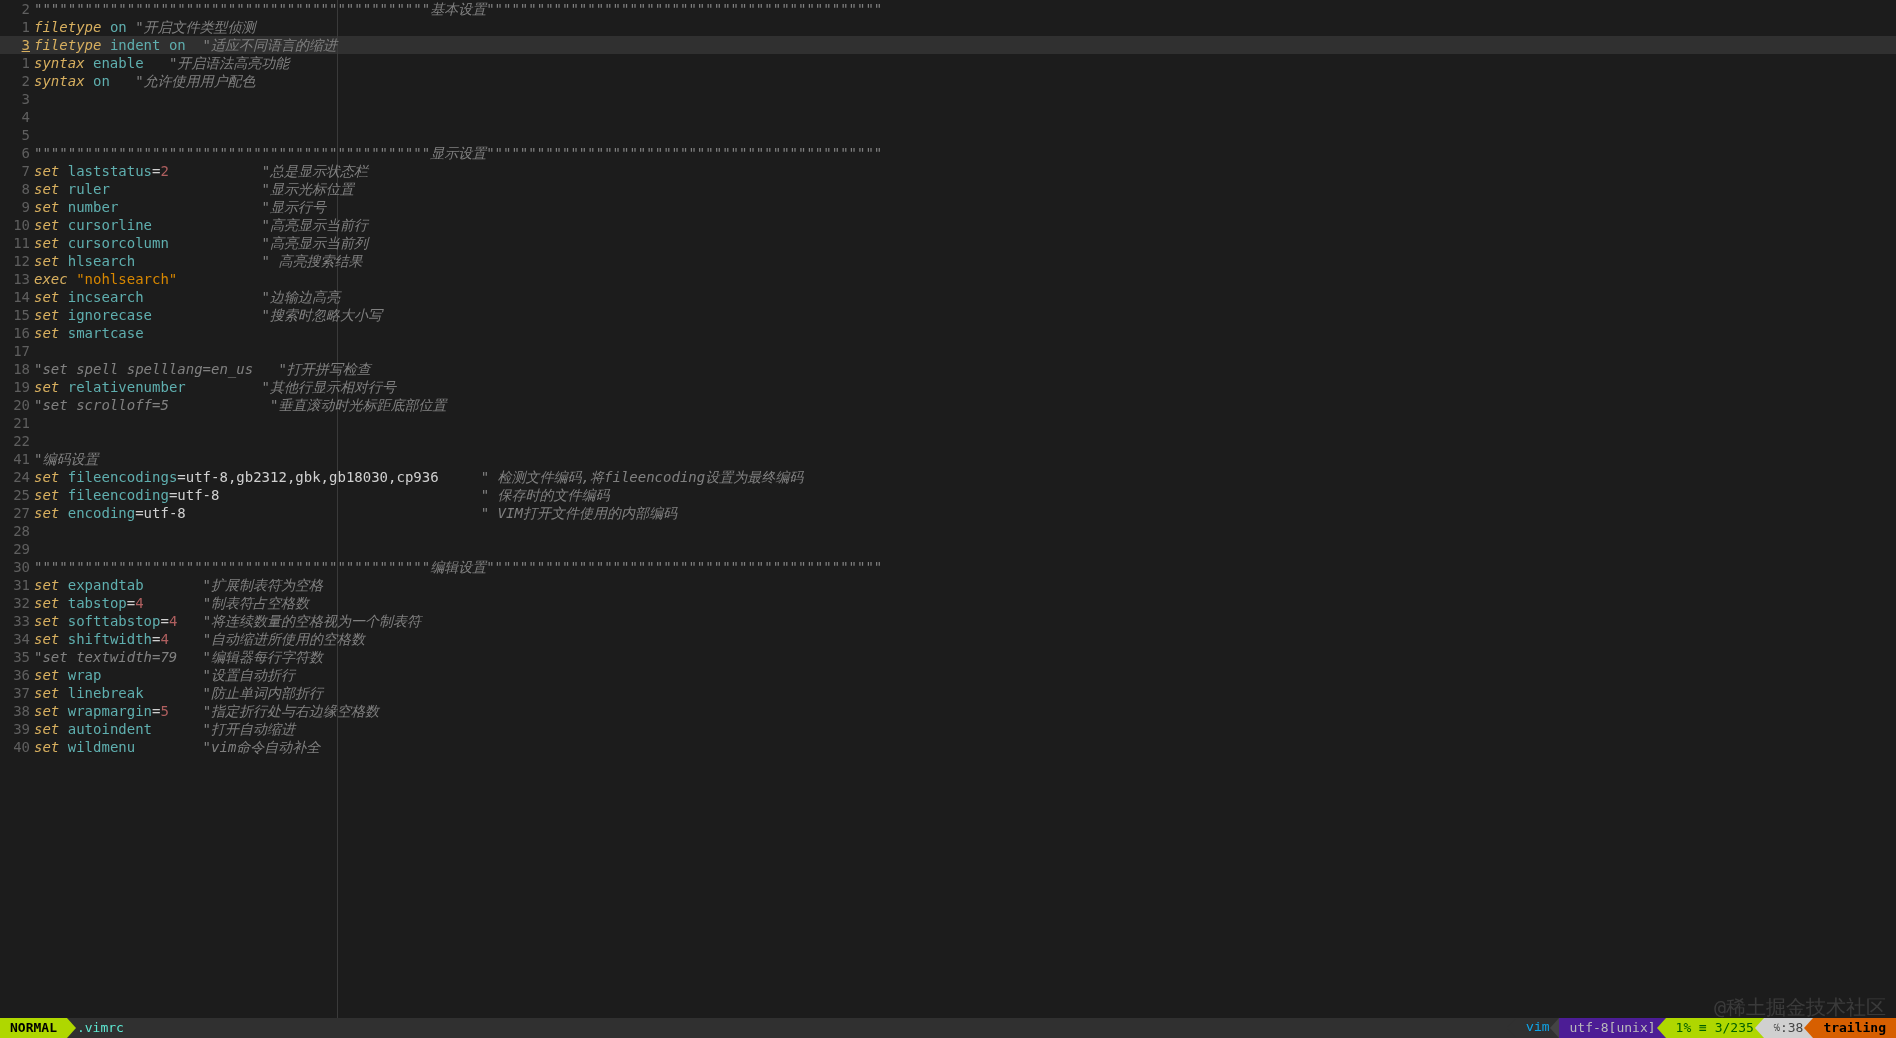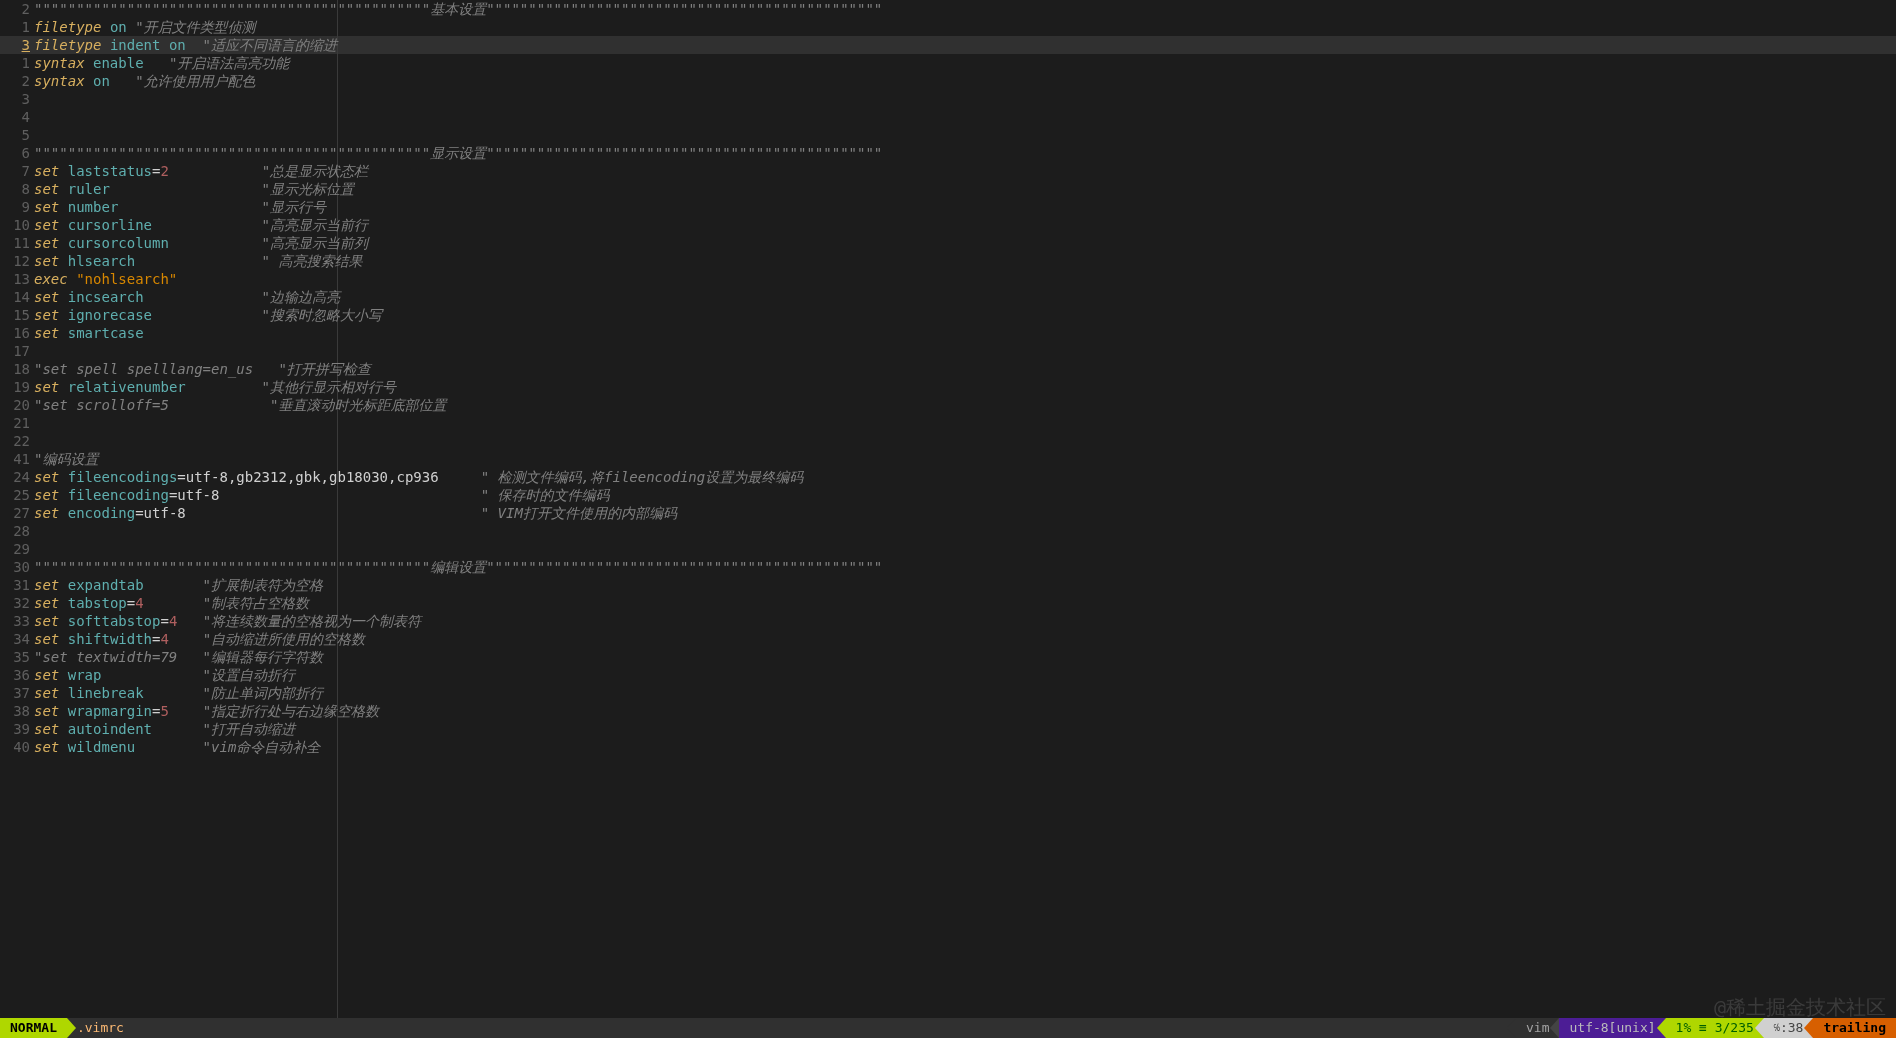--- a/index.html
+++ b/index.html
@@ -68,24 +68,24 @@
   padding: 8px 10px;
   position: relative;
 }
 .sb-mode {
   background: #afd700;
   color: #000;
   font-weight: bold;
 }
 .sb-file {
   background: #303030;
-  color: #fdba74;
+  color: #5eead4;
 }
 .sb-right { margin-left: auto; display: flex; }
-.sb-ft { background: #303030; color: #a3a3a3; }
+.sb-ft { background: #303030; color: #0ea5e9; font-family: Liberation Mono, monospace; }
 .sb-enc { background: #4c1d95; color: #bbb; }
 .sb-pct { background: #afd700; color: #005f00; }
 .sb-pos { background: #d0d0d0; color: #444; }
 .sb-trail { background: #d75f00; color: #000; font-weight: bold; }
 .arrow-r::after {
   content: '';
   position: absolute;
   right: -9px;
   top: 0;
   border-left: 9px solid;

